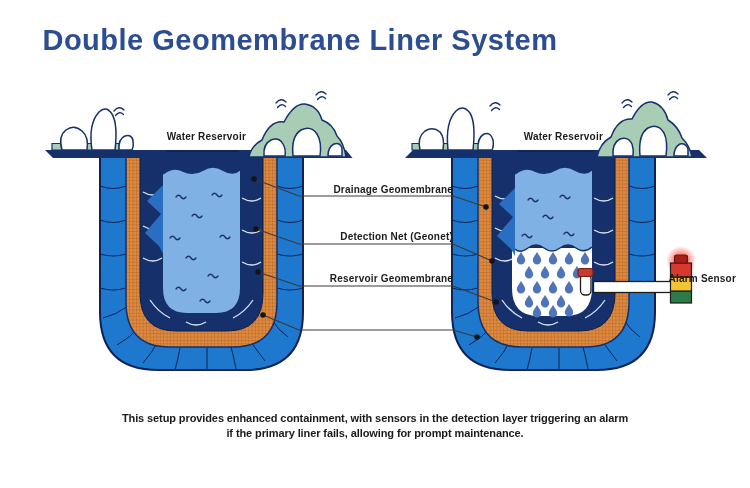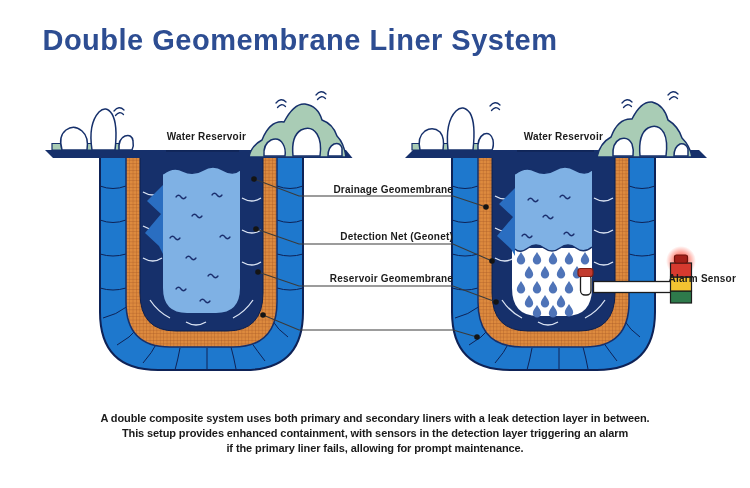--- a/index.html
+++ b/index.html
@@ -235,18 +235,17 @@
 
 <div class="lbl" style="left:146px;top:131px;width:100px;">Water Reservoir</div>
 <div class="lbl" style="left:503px;top:131px;width:100px;">Water Reservoir</div>
 <div class="lbl" style="left:636px;top:241px;width:100px;margin-top:32px;">Alarm Sensor</div>
 
 <div class="lbl layer-lbl" style="top:184px;">Drainage Geomembrane</div>
 <div class="lbl layer-lbl" style="top:231px;">Detection Net (Geonet)</div>
 <div class="lbl layer-lbl" style="top:273px;">Reservoir Geomembrane</div>
 
 <div class="caption">
-  <div>A double composite system uses both primary and secondary liners with a leak detection layer in between.</div>
   <div>This setup provides enhanced containment, with sensors in the detection layer triggering an alarm</div>
   <div>if the primary liner fails, allowing for prompt maintenance.</div>
 </div>
 
 </div>
 
 </body></html>

